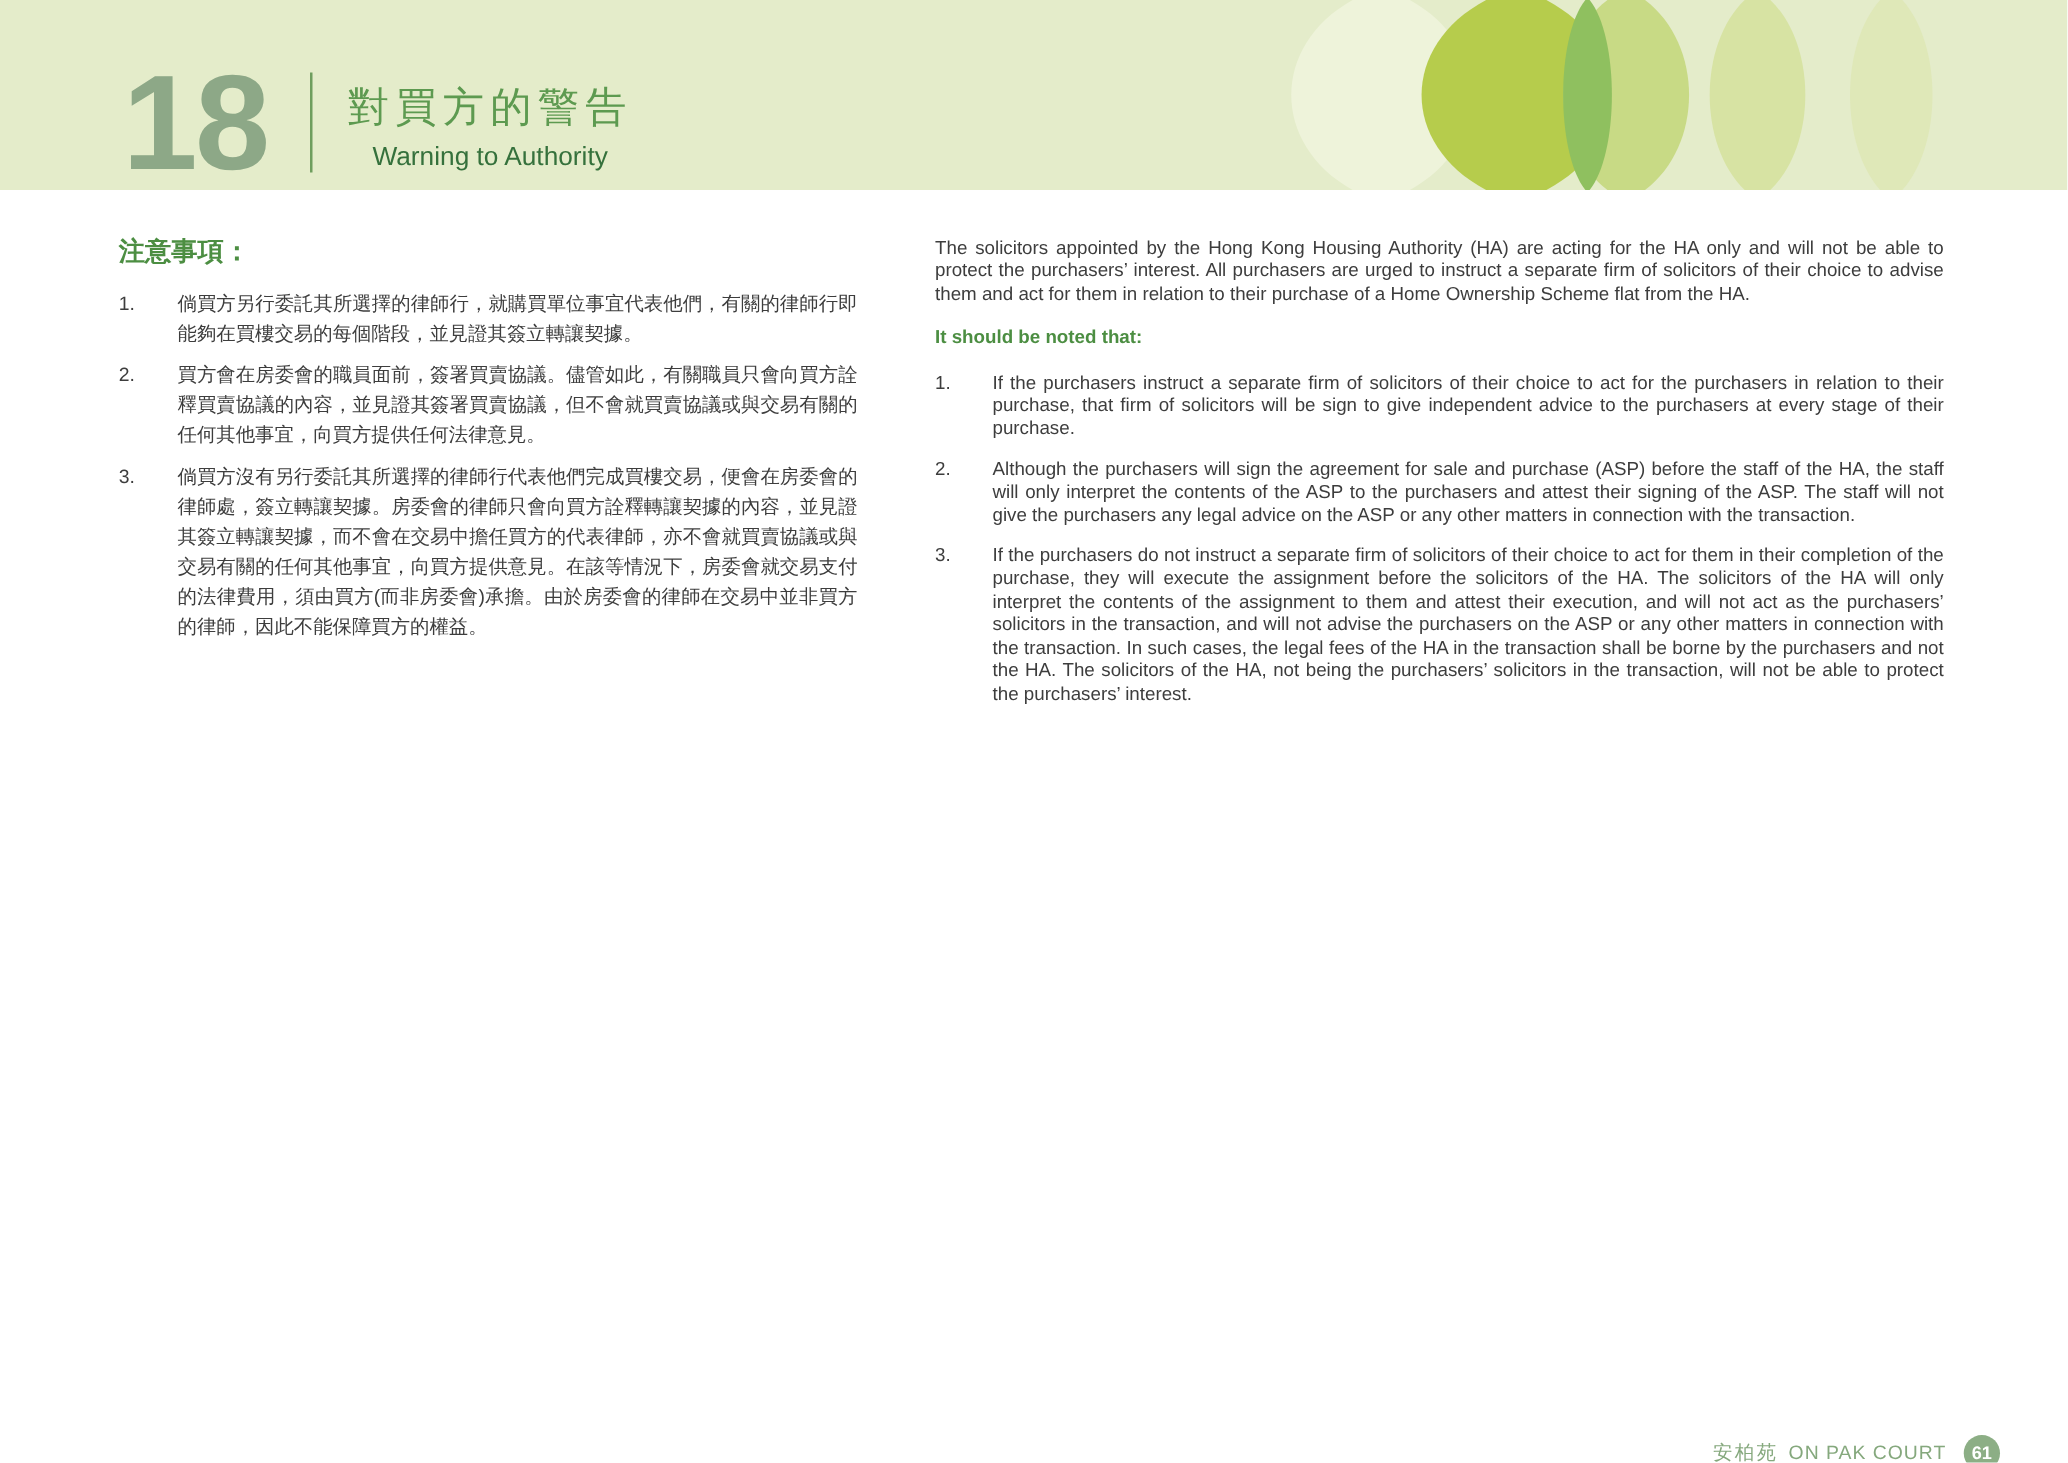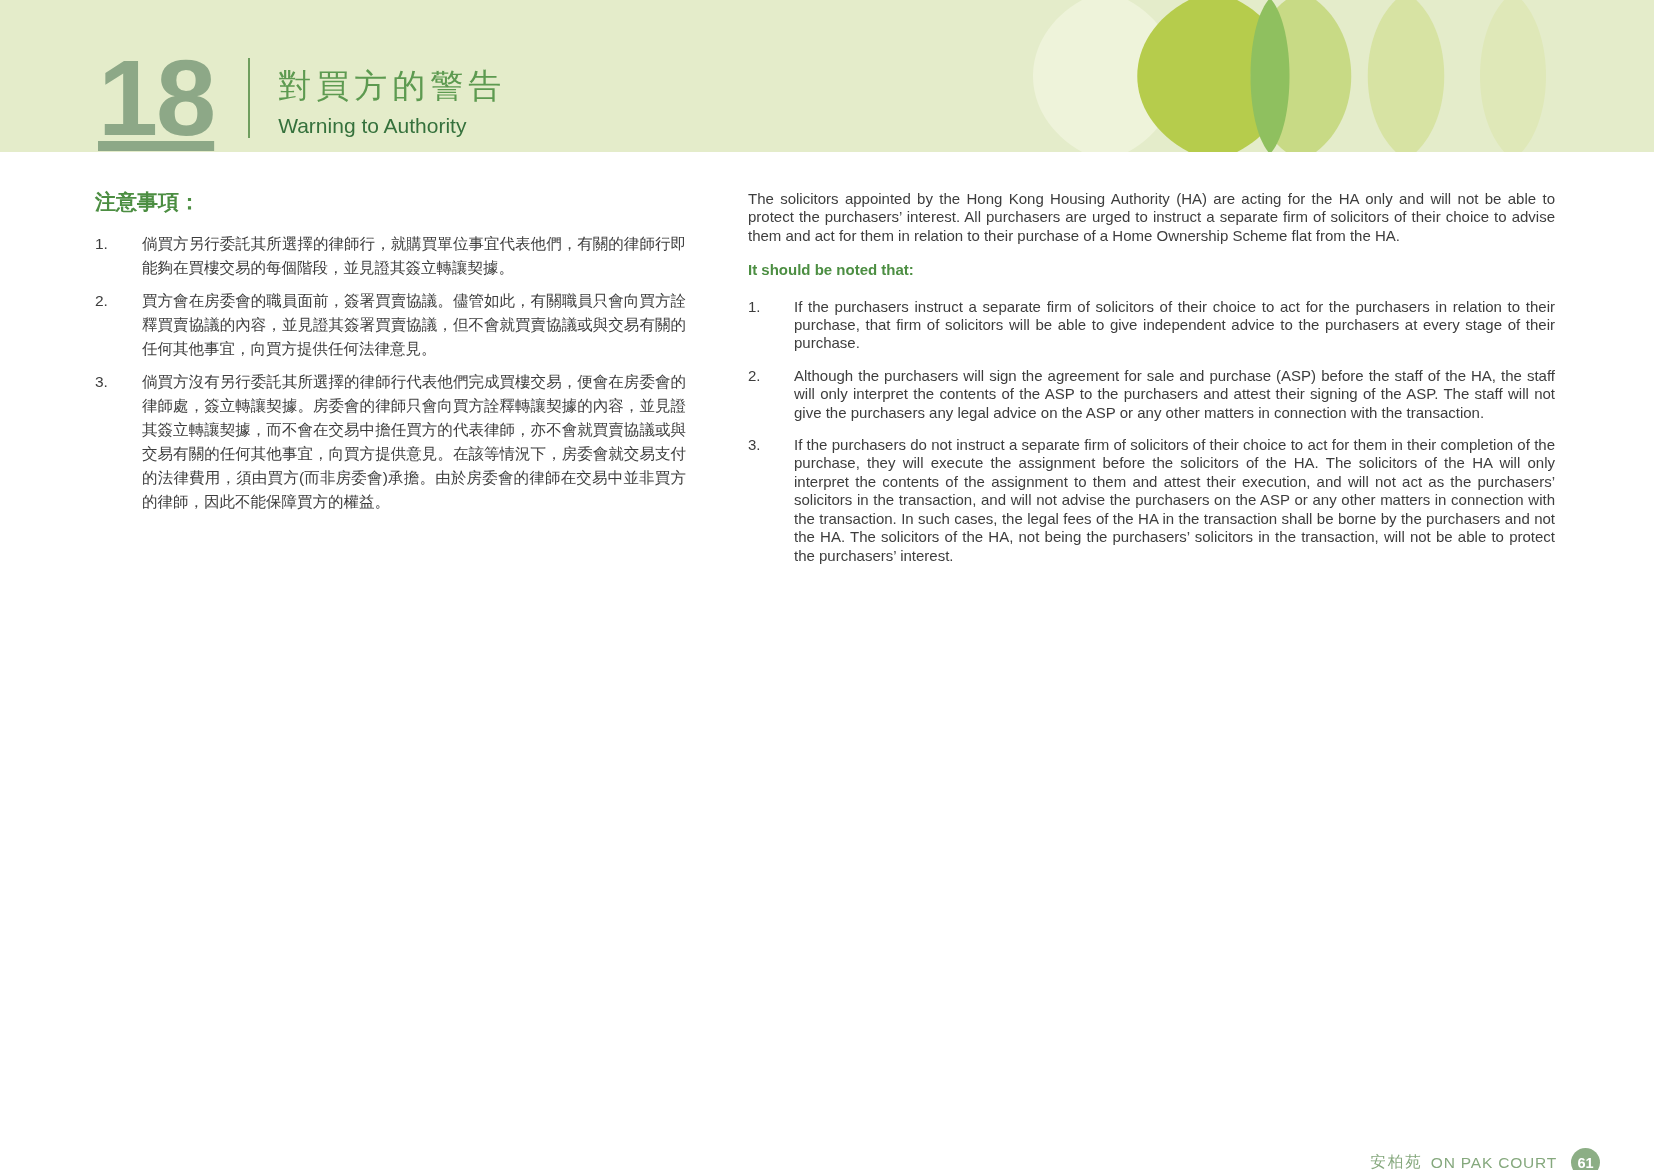--- a/index.html
+++ b/index.html
@@ -28,28 +28,27 @@
   .leaf-palest  { fill: var(--leaf-palest,  #dfe8b8); }
 
   .banner-inner {
     position: absolute; left: 98px; bottom: 13px;
     display: flex; align-items: flex-end;
   }
   .section-number {
     font-size: 108px; line-height: 82px; font-weight: bold;
     color: var(--section-number, #8da887);
     letter-spacing: -2px;
-    text-decoration: underline;
   }
   .banner-divider {
     width: 2px; height: 80px;
     background: var(--divider, #6f9e5e);
     margin: 0 0 1px 34px;
   }
-  .banner-titles { margin-left: 28px; }
+  .banner-titles { margin-left: 28px; text-align: center; }
   .title-zh {
     font-size: 33px; line-height: 40px;
     letter-spacing: 5px;
     color: var(--title-zh, #5d9a50);
   }
   .title-en {
     font-size: 21px; line-height: 26px; margin-top: 7px;
     color: var(--title-en, #35713c);
   }
 
@@ -130,21 +129,21 @@
     <div class="item-num">3.</div>
     <div class="item-text">倘買方沒有另行委託其所選擇的律師行代表他們完成買樓交易，便會在房委會的律師處，簽立轉讓契據。房委會的律師只會向買方詮釋轉讓契據的內容，並見證其簽立轉讓契據，而不會在交易中擔任買方的代表律師，亦不會就買賣協議或與交易有關的任何其他事宜，向買方提供意見。在該等情況下，房委會就交易支付的法律費用，須由買方(而非房委會)承擔。由於房委會的律師在交易中並非買方的律師，因此不能保障買方的權益。</div>
   </div>
 </div>
 
 <div class="col col-right">
   <p class="intro">The solicitors appointed by the Hong Kong Housing Authority (HA) are acting for the HA only and will not be able to protect the purchasers’ interest. All purchasers are urged to instruct a separate firm of solicitors of their choice to advise them and act for them in relation to their purchase of a Home Ownership Scheme flat from the HA.</p>
   <p class="note-heading">It should be noted that:</p>
   <div class="list-item">
     <div class="item-num">1.</div>
-    <div class="item-text">If the purchasers instruct a separate firm of solicitors of their choice to act for the purchasers in relation to their purchase, that firm of solicitors will be able to give independent advice to the purchasers at every stage of their purchase.</div>
+    <div class="item-text">If the purchasers instruct a separate firm of solicitors of their choice to act for the purchasers in relation to their purchase, that firm of solicitors will be sign to give independent advice to the purchasers at every stage of their purchase.</div>
   </div>
   <div class="list-item">
     <div class="item-num">2.</div>
     <div class="item-text">Although the purchasers will sign the agreement for sale and purchase (ASP) before the staff of the HA, the staff will only interpret the contents of the ASP to the purchasers and attest their signing of the ASP. The staff will not give the purchasers any legal advice on the ASP or any other matters in connection with the transaction.</div>
   </div>
   <div class="list-item">
     <div class="item-num">3.</div>
     <div class="item-text">If the purchasers do not instruct a separate firm of solicitors of their choice to act for them in their completion of the purchase, they will execute the assignment before the solicitors of the HA. The solicitors of the HA will only interpret the contents of the assignment to them and attest their execution, and will not act as the purchasers’ solicitors in the transaction, and will not advise the purchasers on the ASP or any other matters in connection with the transaction. In such cases, the legal fees of the HA in the transaction shall be borne by the purchasers and not the HA. The solicitors of the HA, not being the purchasers’ solicitors in the transaction, will not be able to protect the purchasers’ interest.</div>
   </div>
 </div>

